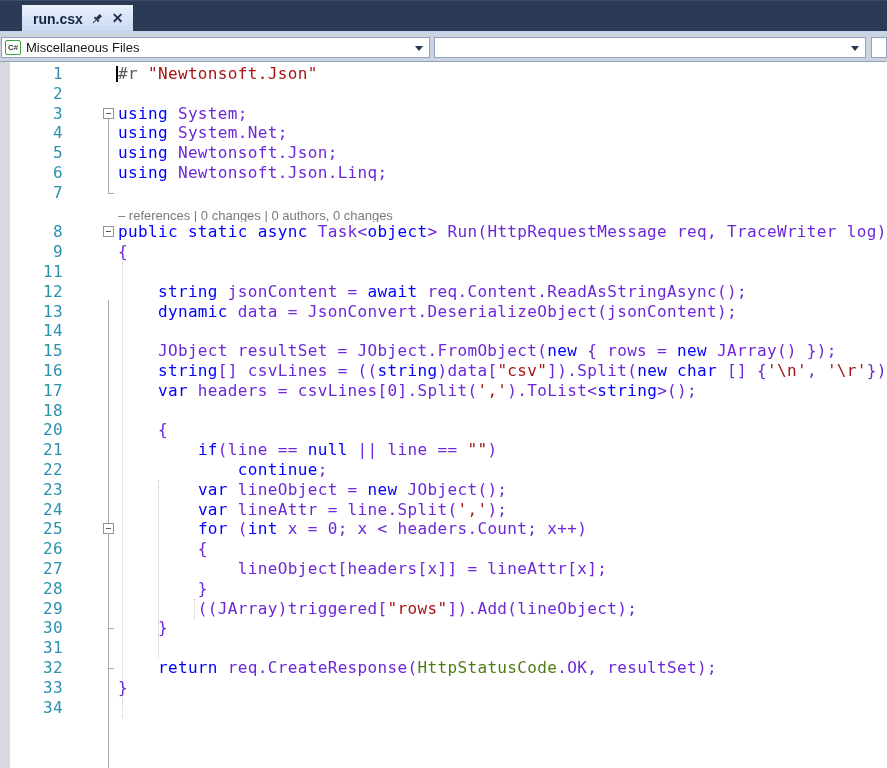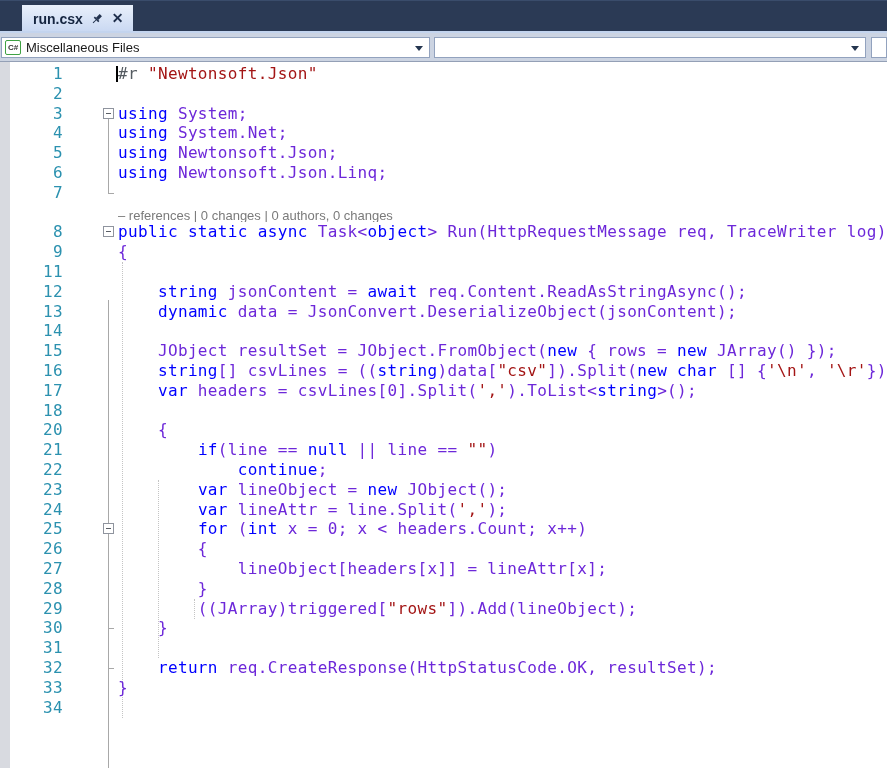--- a/index.html
+++ b/index.html
@@ -29,21 +29,21 @@
   
   .editor{position:absolute;left:0;top:62px;width:887px;height:706px;background:#fff;}
   .bpmargin{position:absolute;left:0;top:0;width:10px;height:100%;background:#d8dae0;}
   .rows{position:absolute;left:0;top:2px;width:100%;}
   .row{position:relative;height:19.8px;line-height:19.8px;white-space:pre;
        font-family:"DejaVu Sans Mono","Liberation Mono",monospace;font-size:16px;letter-spacing:0.35px;}
   .lnum{position:absolute;left:10px;top:0;width:53px;text-align:right;color:#2b91af;}
   .code{position:absolute;left:118px;top:0;}
   .tk-kw{color:#0000ff;}
   .tk-str{color:#a31515;}
-  .tk-ty{color:#6d28d9;text-align:center;}
+  .tk-ty{color:#4d7c0f;text-align:center;}
   .tk-pl{color:#6d28d9;}
   .tk-pp{color:#555b61;}
   .codelens-row{font-family:"Liberation Sans",sans-serif;font-size:13px;letter-spacing:0;color:#7a7a7a;
                 padding-left:118px;line-height:25px;overflow:hidden;white-space:pre;}
   .caret{position:absolute;left:116px;top:2px;width:1.5px;height:16px;background:#000;}
   .foldbox{position:absolute;left:103px;top:4px;width:11px;height:11px;border:1px solid #8f949e;background:#fff;box-sizing:border-box;}
   .foldbox::after{content:"";position:absolute;left:2px;top:4px;width:5px;height:1px;background:#5a5f66;}
 
   
   .oline{position:absolute;width:1px;background:#a8a8a8;left:108px;}

